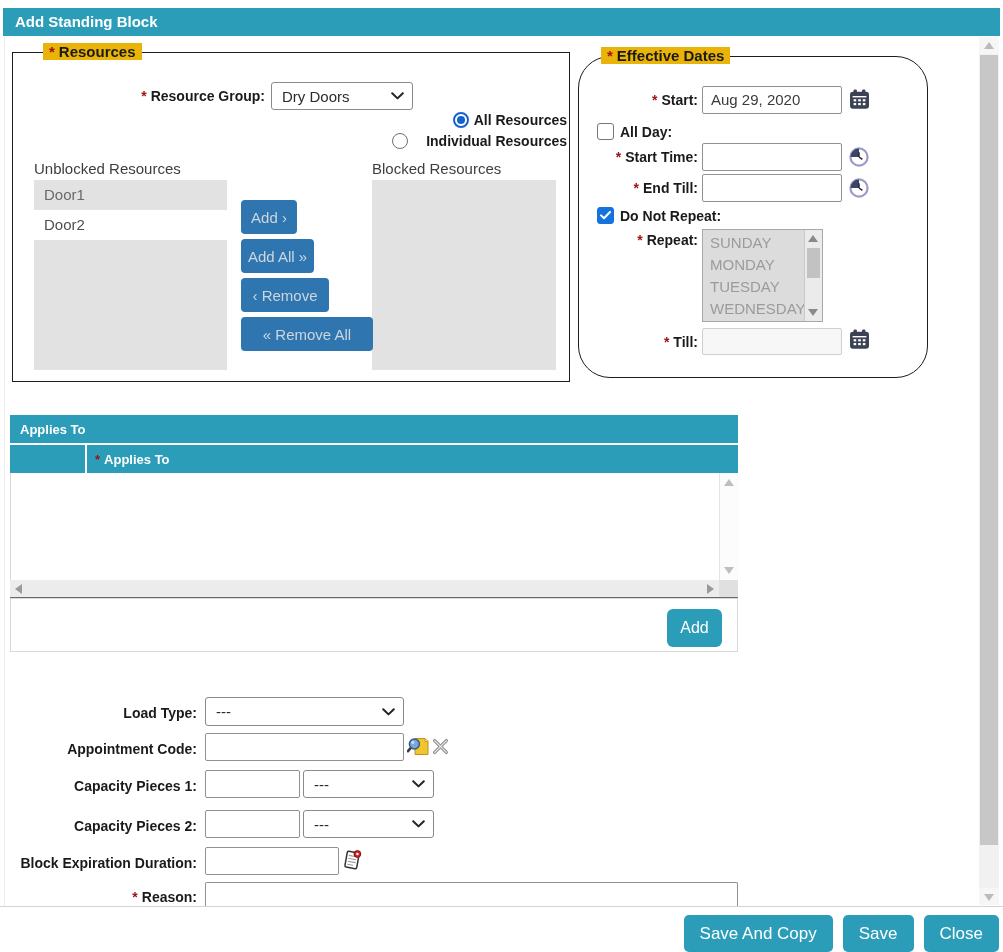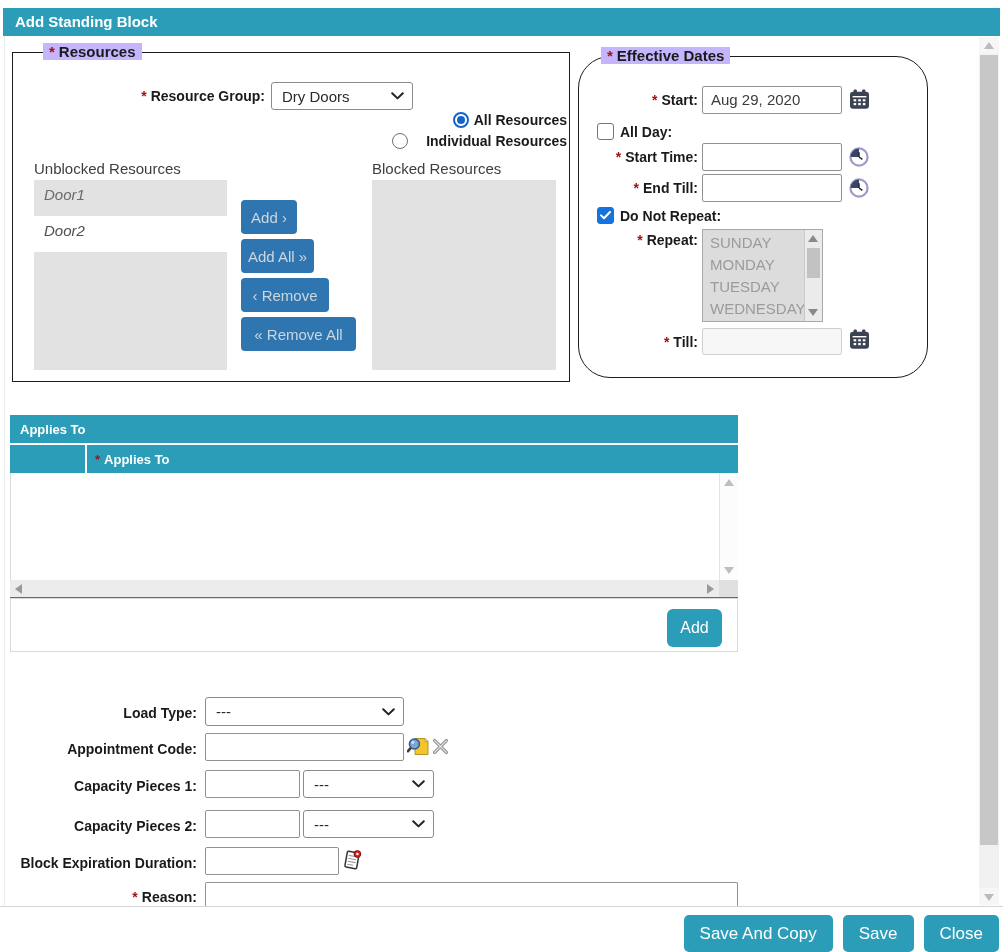--- a/index.html
+++ b/index.html
@@ -25,33 +25,33 @@
   .input { position:absolute; background:#fff; border:1px solid #919191; border-radius:2px; box-sizing:border-box; }
   .input .val { display:block; padding:4px 8px; font-size:15px; color:#3c3c3c; }
   .input.disabled { background:#f7f7f7; border-color:#cfcfcf; }
   .sel {
     position:absolute; background:#fff; border:1px solid #8a8a8a; border-radius:3px;
     box-sizing:border-box; display:flex; align-items:center;
     padding:0 26px 0 10px; font-size:15px; color:#2b2b2b;
   }
   .sel .chev { position:absolute; right:8px; top:50%; transform:translateY(-50%); display:flex; }
   .fieldset { position:absolute; border:1px solid #1c1c1c; box-sizing:border-box; }
-  .legend { position:absolute; top:-10px; background:#c4b5fd; padding:0 6px; font-size:15px; font-weight:bold; color:#1a1a1a; white-space:nowrap; }
+  .legend { position:absolute; top:-10px; background:#eab308; padding:0 6px; font-size:15px; font-weight:bold; color:#1a1a1a; white-space:nowrap; }
 
   
   .checkbox { position:absolute; width:17px; height:17px; box-sizing:border-box; border:1.5px solid #767676; border-radius:3px; background:#fff; display:flex; align-items:center; justify-content:center; }
   .checkbox.checked { background:#1573e0; border-color:#1573e0; }
   .radio { width:16px; height:16px; box-sizing:border-box; border:1px solid #6f6f6f; border-radius:50%; background:#fff; position:relative; flex:0 0 auto; }
   .radio.selected { border:2px solid #1464c8; }
   .radio.selected::after { content:""; position:absolute; left:2px; top:2px; width:8px; height:8px; border-radius:50%; background:#1464c8; }
   .check-row-label { font-weight:bold; font-size:14px; color:#1a1a1a; white-space:nowrap; }
 
   
   .dual-list { position:absolute; background:#e2e2e2; overflow:hidden; }
-  .list-row { height:36px; line-height:30px; padding-left:10px; font-size:15px; color:#6a6a6a;font-style:italic; }
+  .list-row { height:30px; line-height:30px; padding-left:10px; font-size:15px; color:#6a6a6a; }
   .list-row:nth-child(even) { background:#ffffff; color:#4f4f4f; }
 
   .btn-blue {
     position:absolute; background:#2f76b0; color:#ccd6de; border-radius:4px;
     font-size:15px; display:flex; align-items:center; justify-content:center;
     height:34px; white-space:nowrap;
   }
   .btn-teal {
     background:#2b9db8; color:#fff; display:flex; align-items:center; justify-content:center;
     white-space:nowrap;
@@ -143,21 +143,21 @@
 
   <div class="btn-blue" style="left:241px; top:200px; width:56px;">
       <span>Add ›</span>
     </div>
   <div class="btn-blue" style="left:241px; top:239px; width:73px;">
       <span>Add All »</span>
     </div>
   <div class="btn-blue" style="left:241px; top:278px; width:88px;">
       <span>‹ Remove</span>
     </div>
-  <div class="btn-blue" style="left:241px; top:317px; width:115px;text-align:center;">
+  <div class="btn-blue" style="left:241px; top:317px; width:132px;text-align:center;">
       <span>« Remove All</span>
     </div>
 
   <div class="fieldset" style="left:578px; top:56px; width:350px; height:322px;border-radius:32px;">
     <span class="legend" style="left:22px;"><span class="req">*</span><span>Effective Dates</span></span>
   </div>
 
   <div class="lbl" style="left:578px; top:92px; width:120px;"><span class="req">*</span><span>Start:</span></div>
   <div class="input" style="left:702px; top:86px; width:140px; height:28px;">
     <span class="val">Aug 29, 2020</span>

